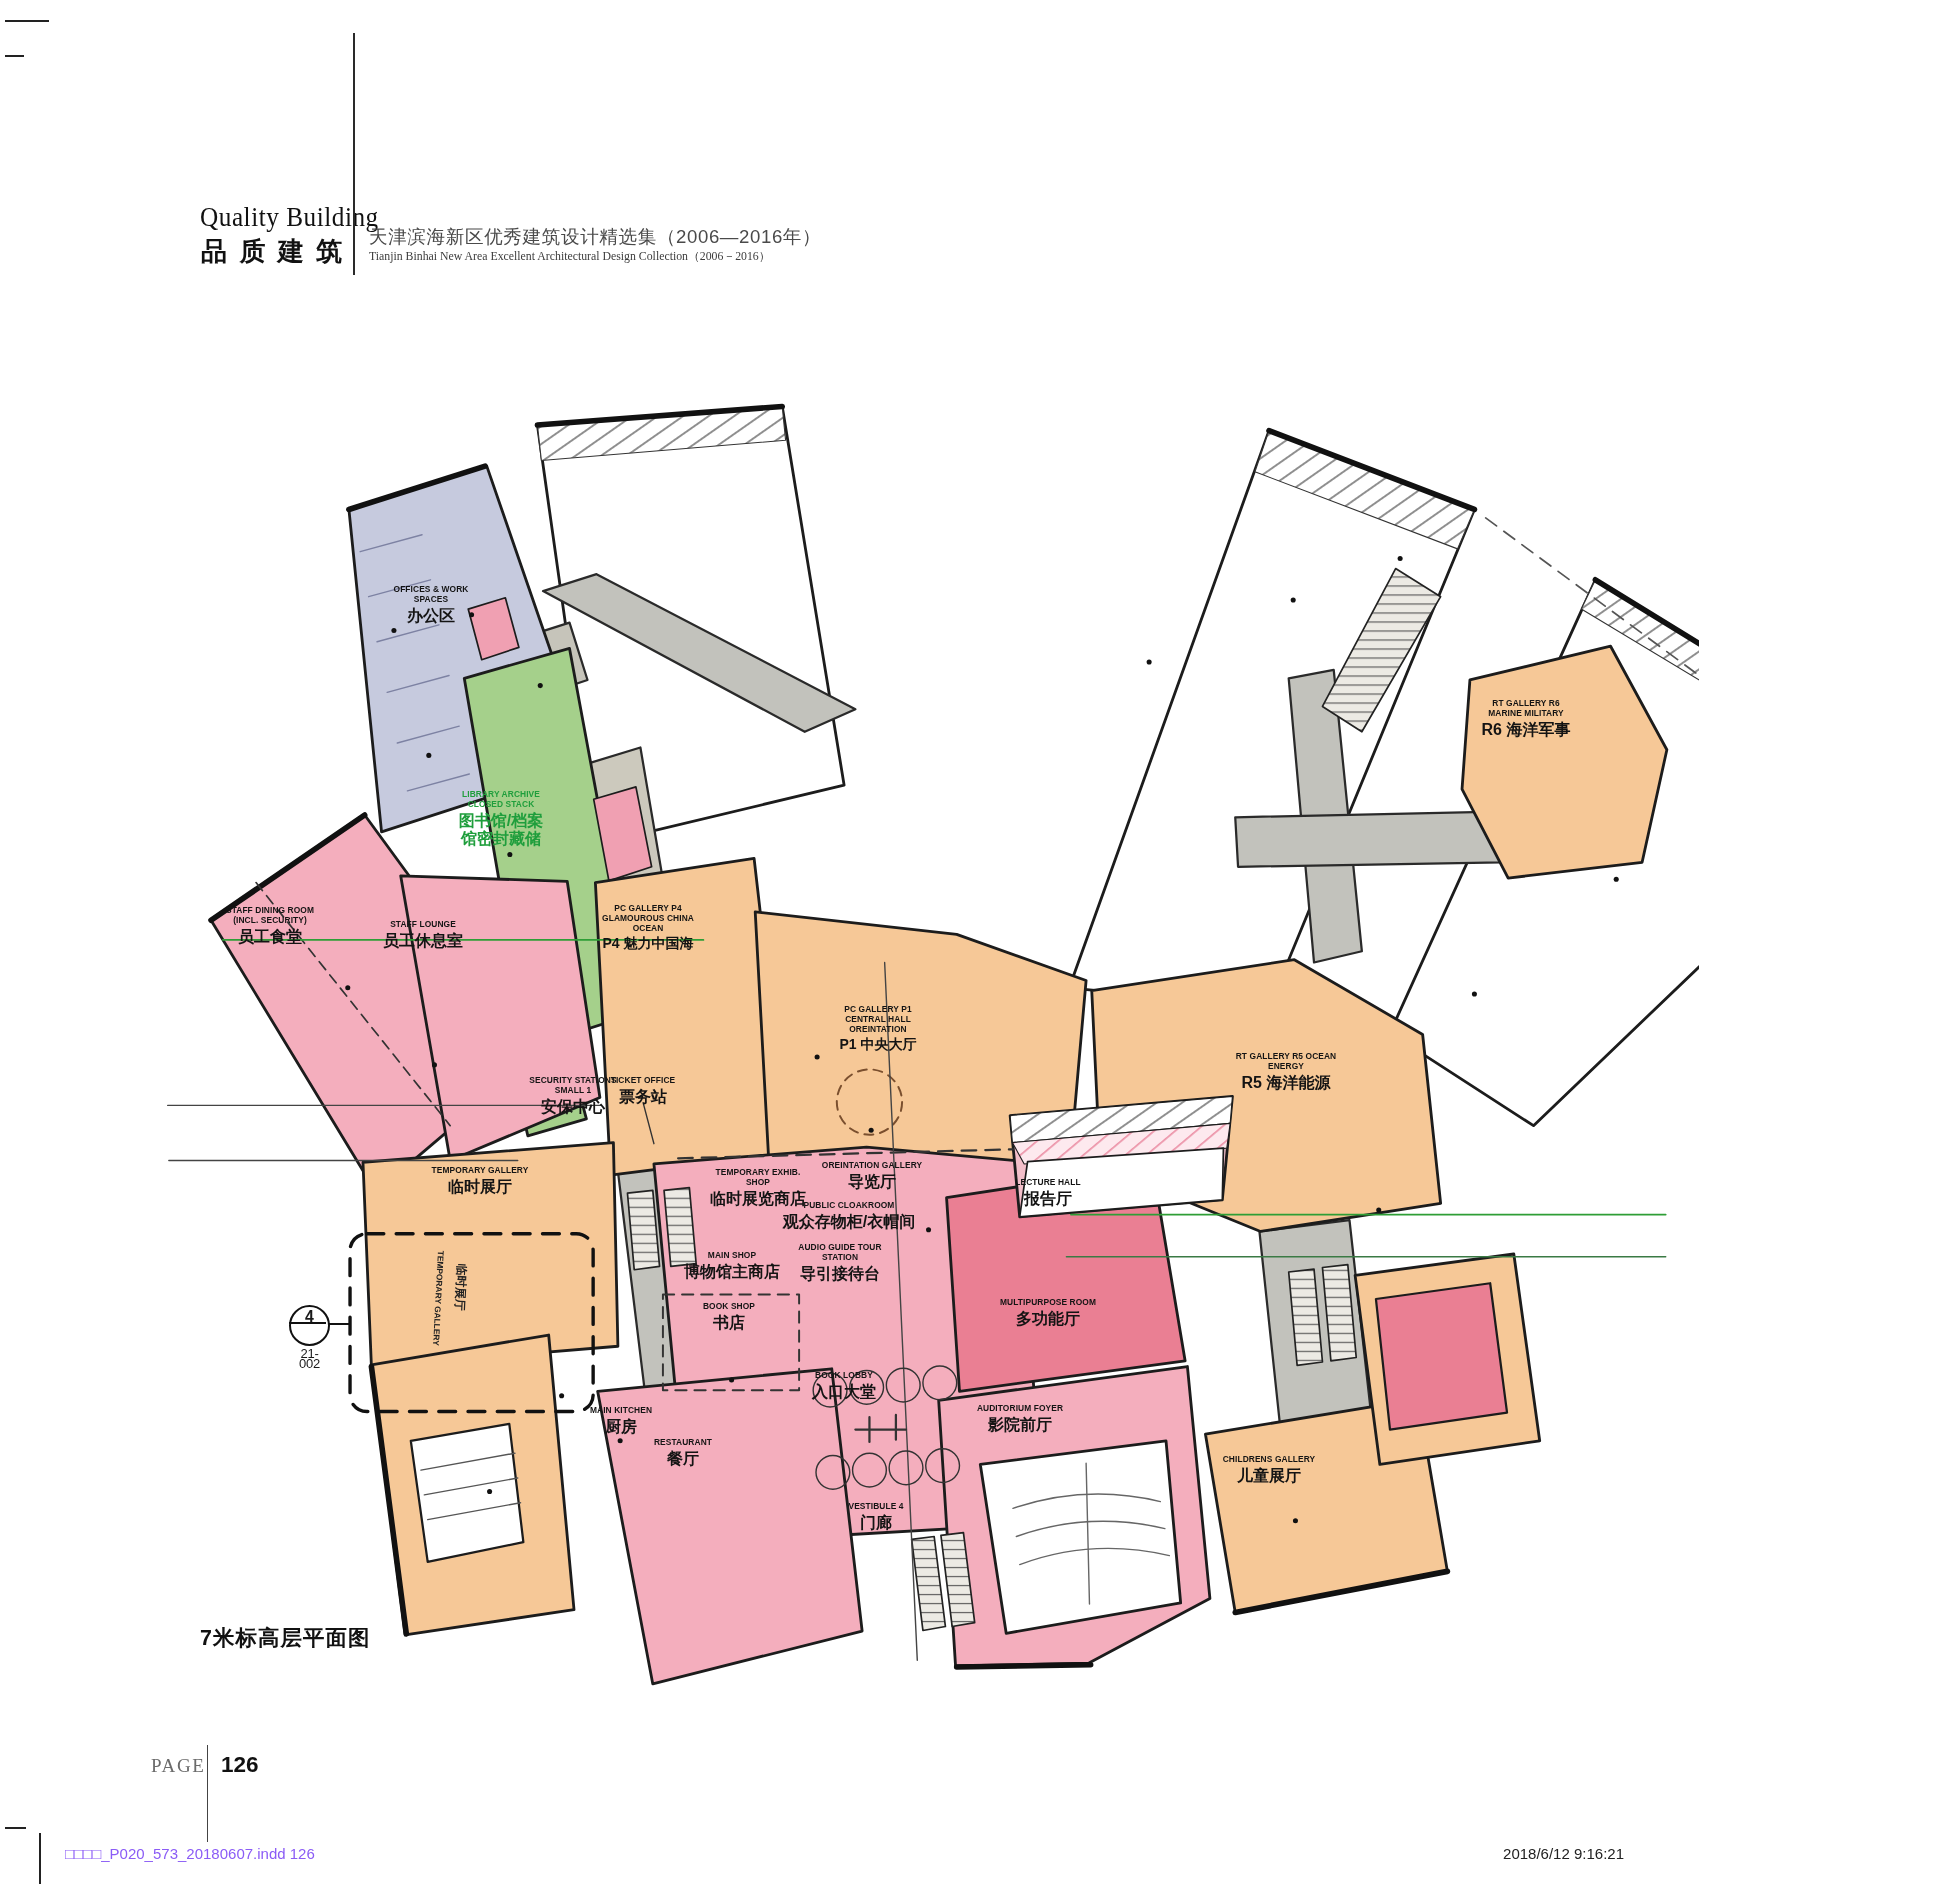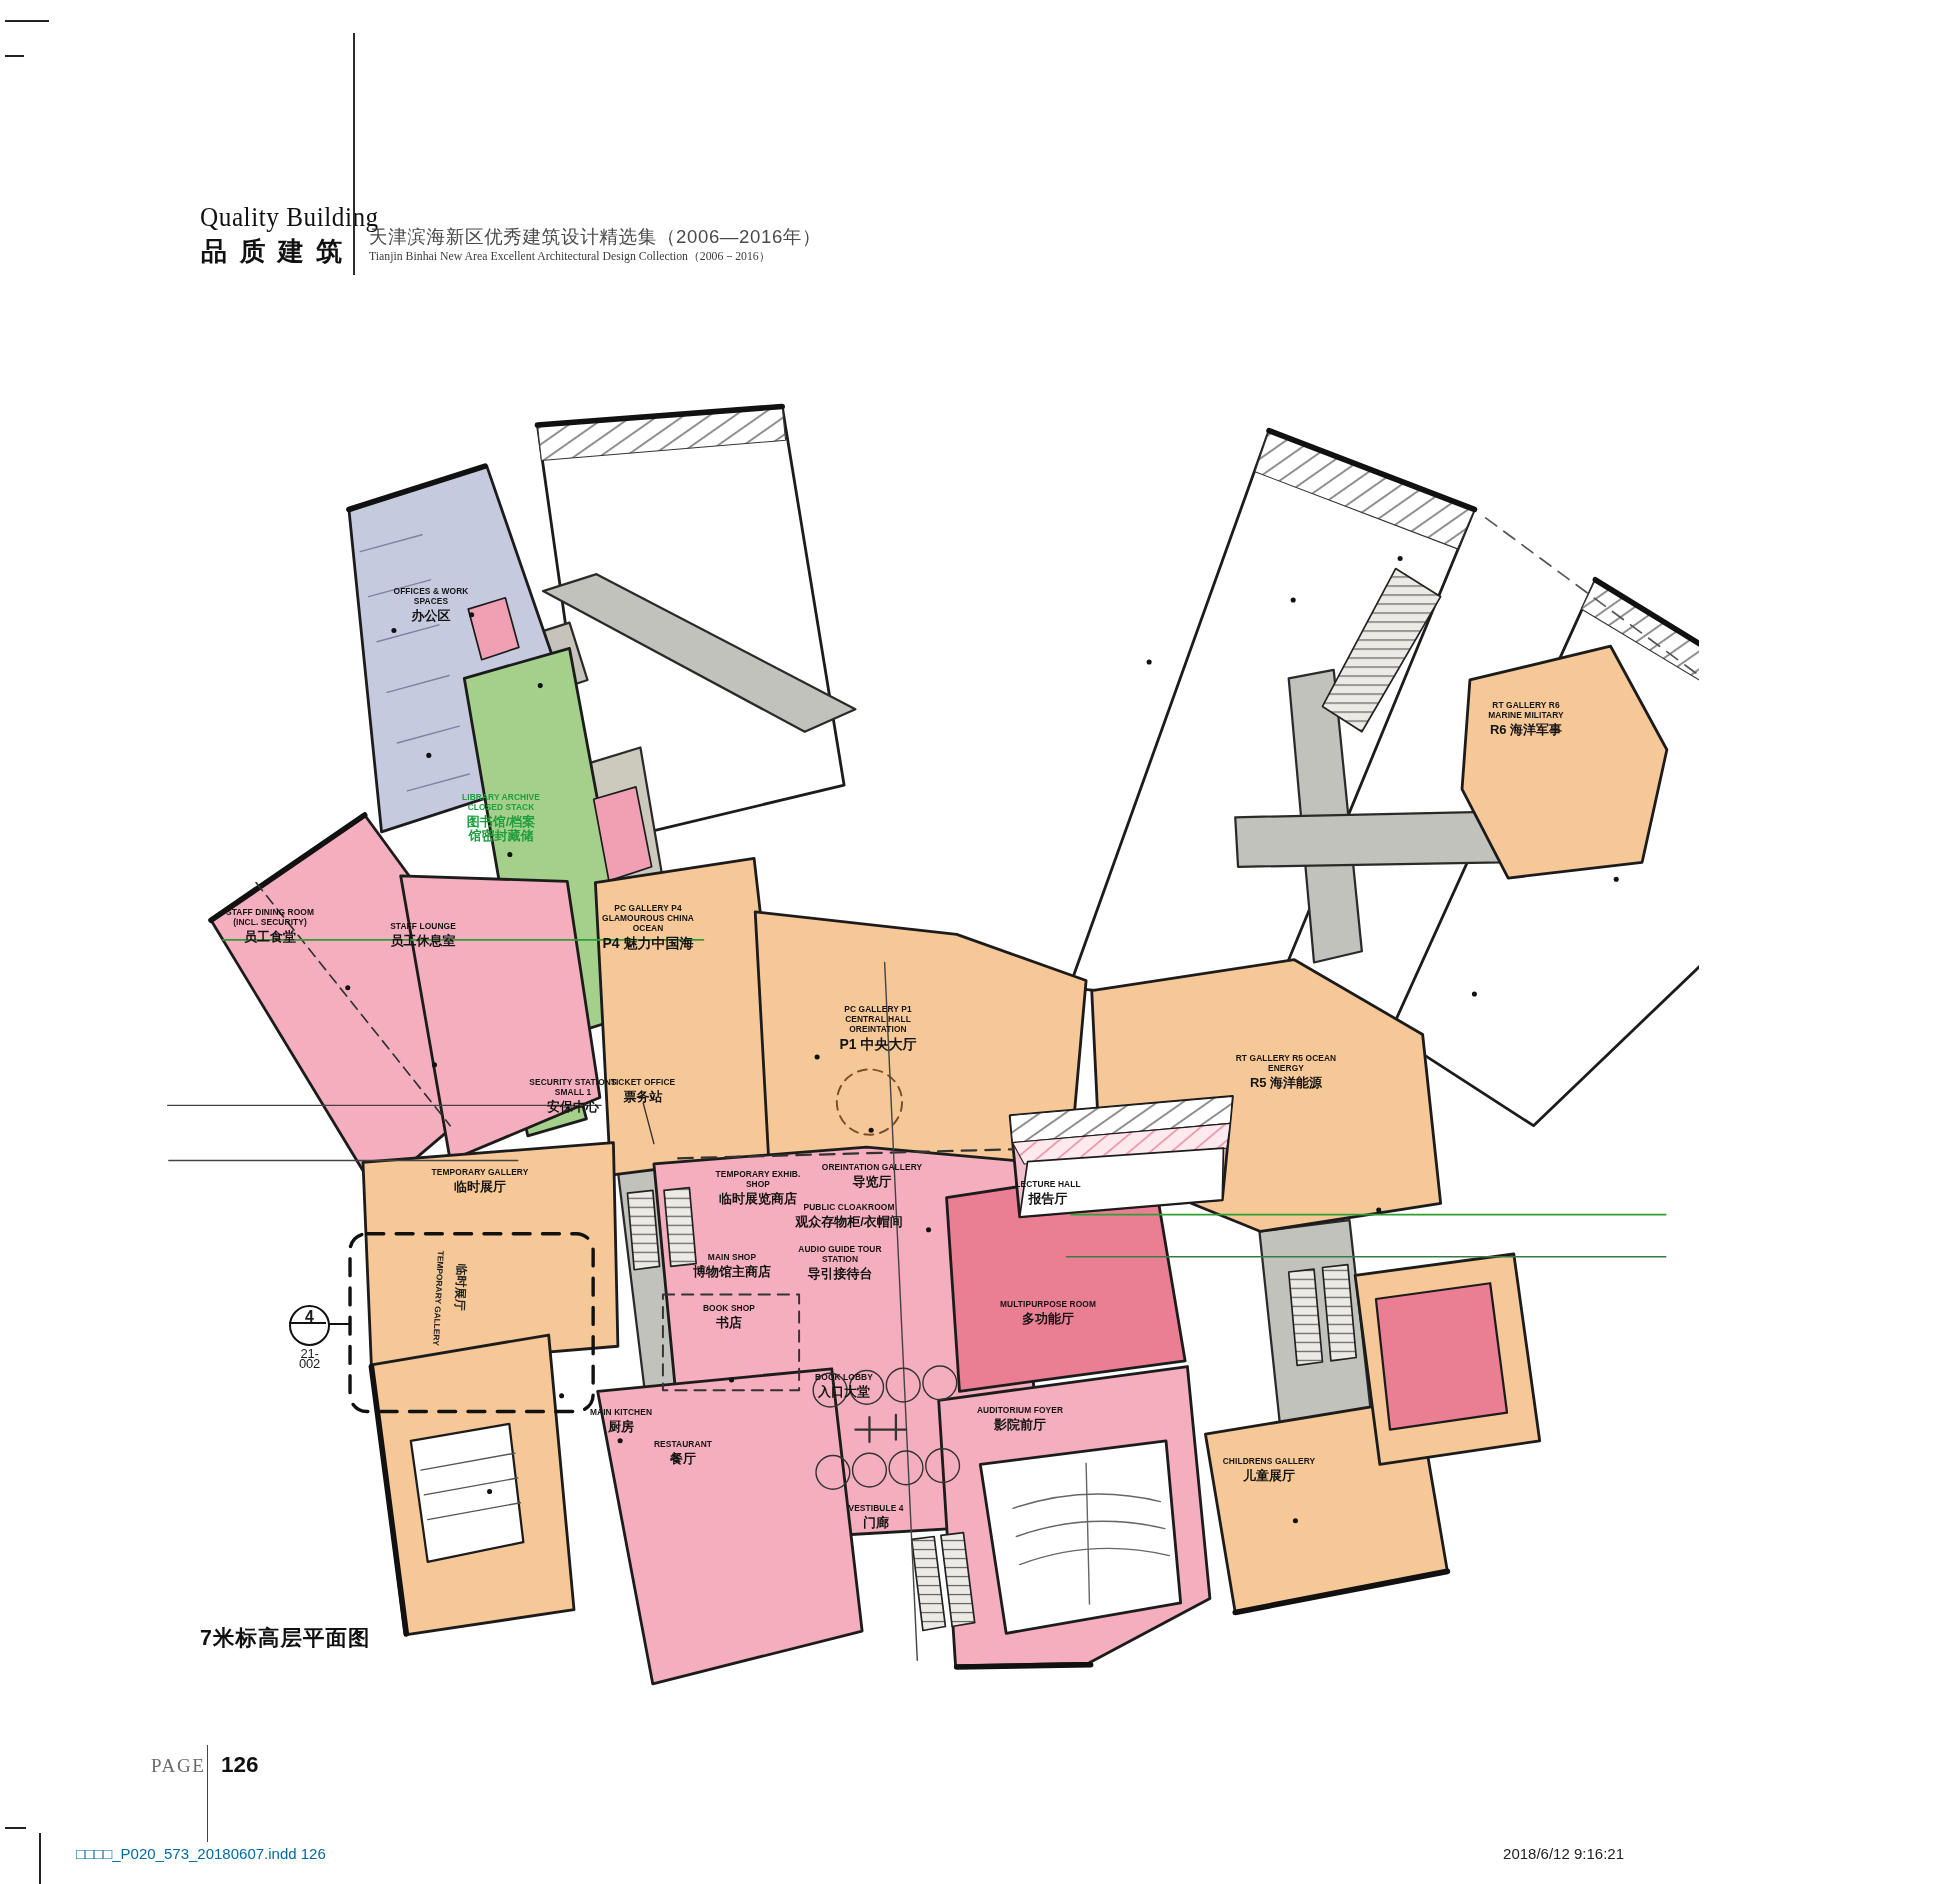--- a/index.html
+++ b/index.html
@@ -8,38 +8,38 @@
   
   .hdr-title-en{position:absolute;left:200px;top:201px;font-family:"Liberation Serif",serif;
     font-size:28px;font-weight:400;color:#111;transform:scaleX(.9);transform-origin:left;letter-spacing:0.6px;}
   .hdr-title-zh{position:absolute;left:201px;top:234px;font-size:26px;font-weight:700;letter-spacing:12.4px;color:#111;}
   .hdr-divider{position:absolute;left:353px;top:33px;width:1.7px;height:242px;background:#2a2a2a;}
   .hdr-sub-zh{position:absolute;left:369px;top:224px;font-size:18.6px;color:#4a4a4a;letter-spacing:0.6px;}
   .hdr-sub-en{position:absolute;left:369px;top:249px;font-family:"Liberation Serif",serif;font-size:11.8px;color:#3c3c3c;text-align:center;}
   
   .room-label{position:absolute;transform:translate(-50%,-50%);text-align:center;z-index:5;color:#141414;}
   .room-label .en{display:block;font-size:8.4px;line-height:1.18;font-weight:700;white-space:pre-line;letter-spacing:0.1px;}
-  .room-label .zh{display:block;font-size:13px;line-height:1.15;font-weight:700;margin-top:1.7px;}
+  .room-label .zh{display:block;font-size:16px;line-height:1.15;font-weight:700;margin-top:1.7px;}
   .room-label.green{color:#1f9e3c;}
   .room-label.lgzh .zh{font-size:14px;}
   .vert-label{position:absolute;z-index:5;font-weight:700;color:#222;transform-origin:left top;}
   
   .callout-circle{position:absolute;left:289px;top:1305px;width:37px;height:37px;border:2.3px solid #111;
      border-radius:50%;background:#fff;z-index:6;text-align:center;}
   .callout-circle .num{display:block;font-size:15.8px;font-weight:700;line-height:17px;margin-top:1.1px;}
   .callout-circle .code{display:block;font-size:13px;line-height:10px;letter-spacing:-0.3px;margin-top:24px;}
   .callout-line{position:absolute;left:289px;top:1322px;width:37px;height:1.7px;background:#111;z-index:7;}
   .callout-leader{position:absolute;left:326px;top:1323px;width:25px;height:1.7px;background:#111;z-index:6;}
   
   .caption{position:absolute;left:200px;top:1623px;font-size:21.4px;font-weight:700;color:#111;letter-spacing:1.1px;}
   .page-label{position:absolute;left:151px;top:1755px;font-family:"Liberation Serif",serif;
      font-size:19px;color:#6b6b6b;letter-spacing:1.7px;}
   .page-divider{position:absolute;left:207px;top:1745px;width:1.1px;height:97px;background:#444;}
   .page-number{position:absolute;left:221px;top:1752px;font-size:22.5px;font-weight:700;color:#111;}
-  .foot-left{position:absolute;left:76px;top:1845px;font-size:15px;color:#0369a1;}
+  .foot-left{position:absolute;left:65px;top:1845px;font-size:15px;color:#8b5cf6;}
   .foot-right{position:absolute;right:75px;top:1845px;font-size:15px;color:#222;}
   
   .crop{position:absolute;background:#222;}
 </style>
 </head>
 <body>
 
 <div class="page">
 
   <div class="crop" style="left:4.5px;top:20px;width:44px;height:1.7px;"></div>

